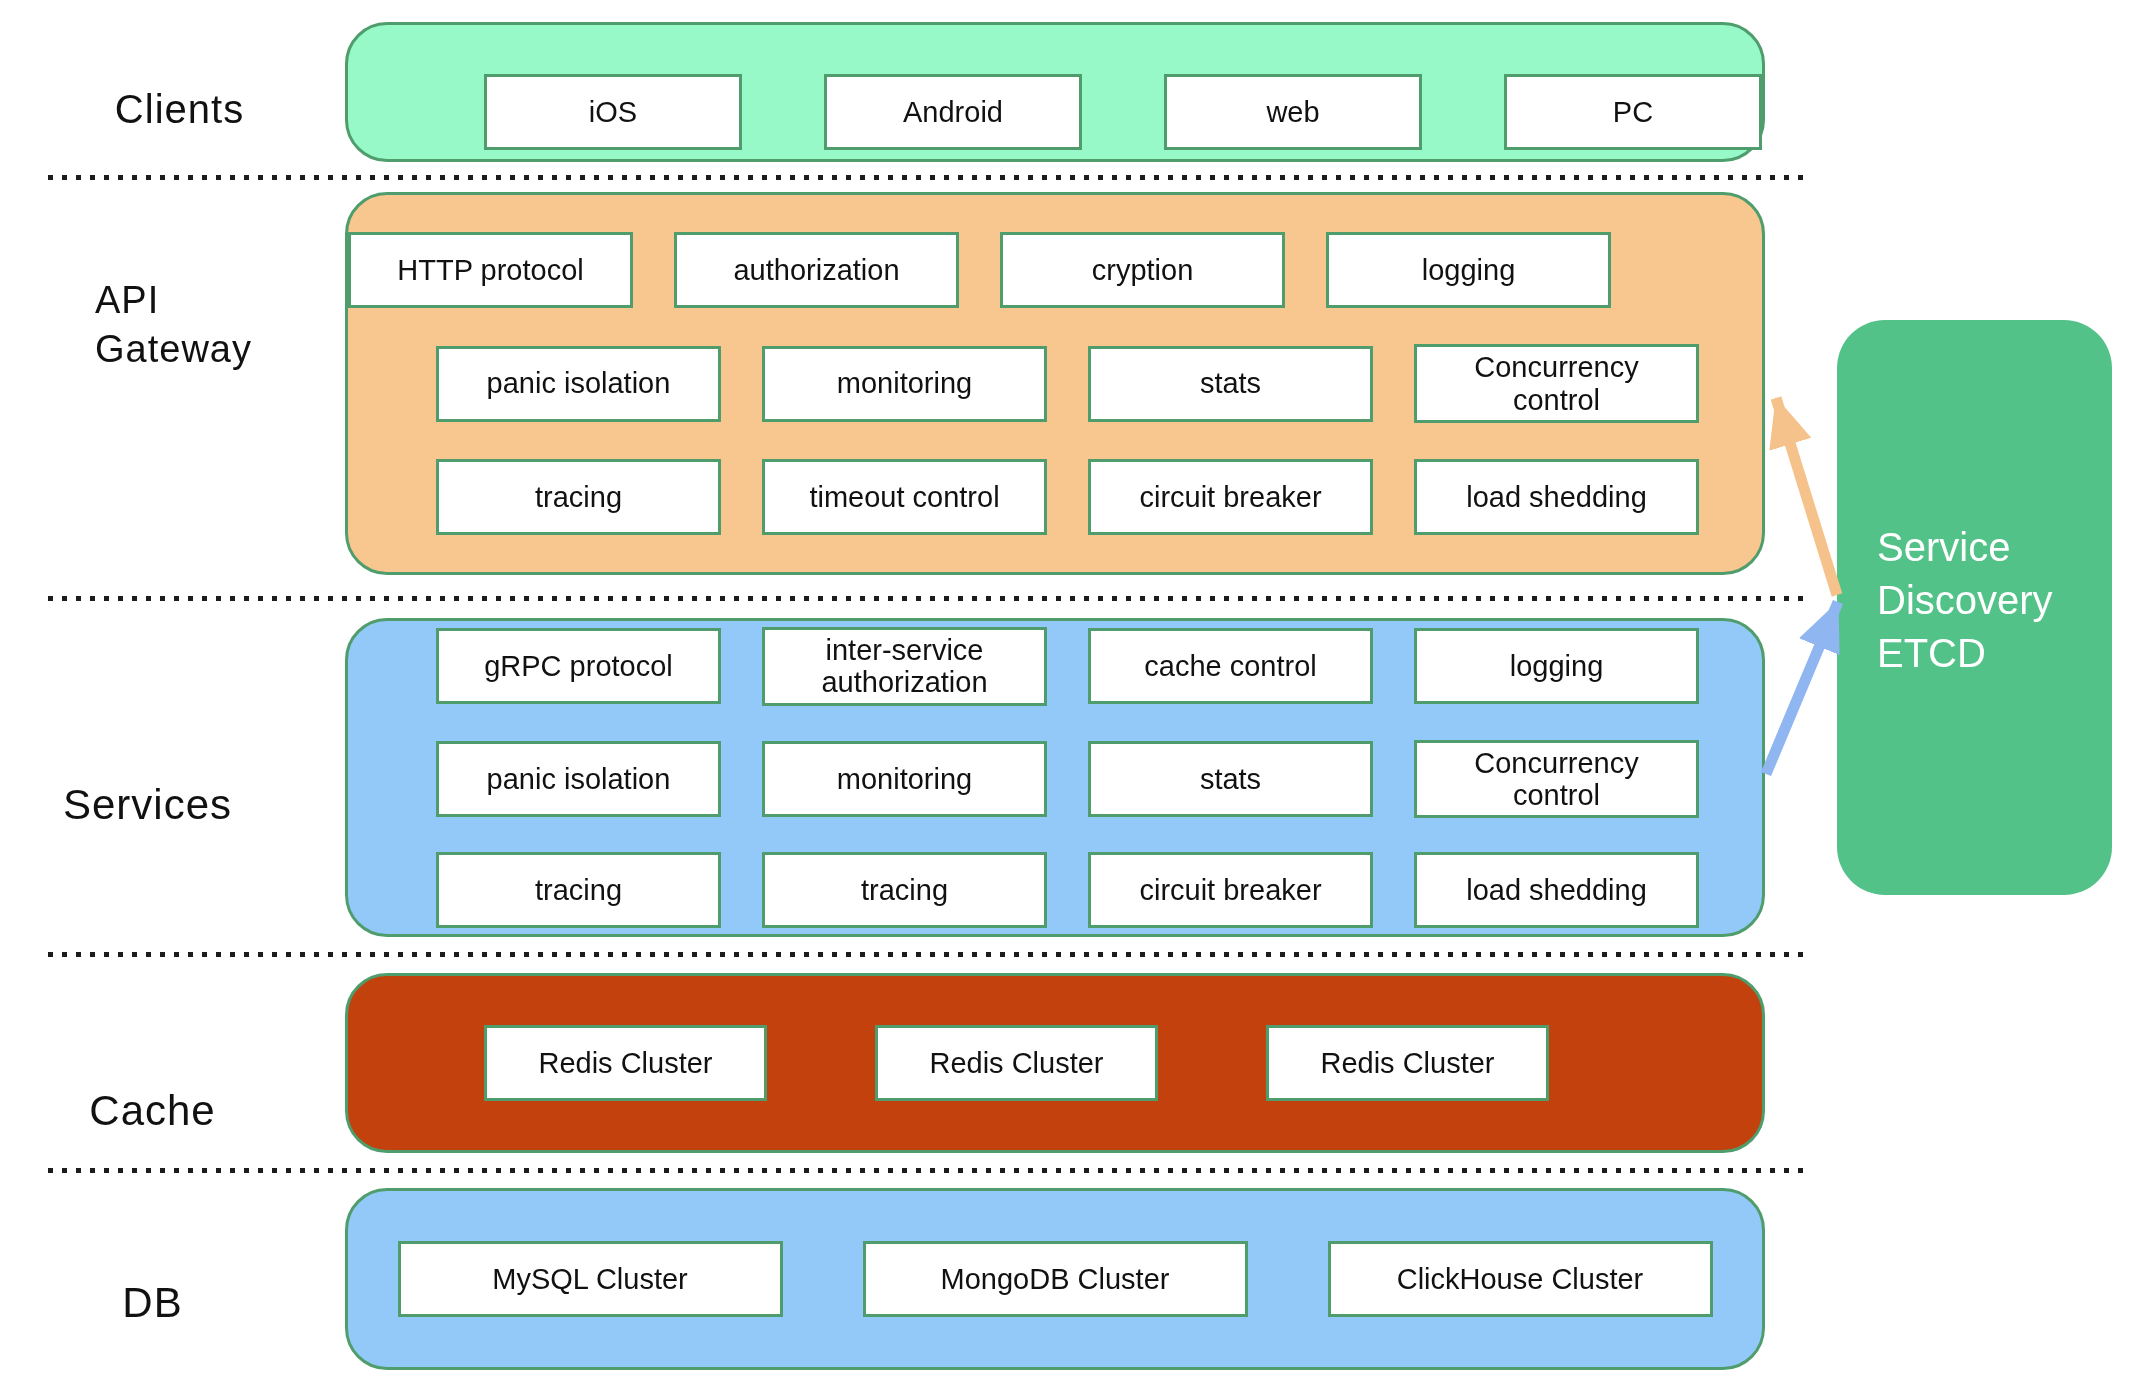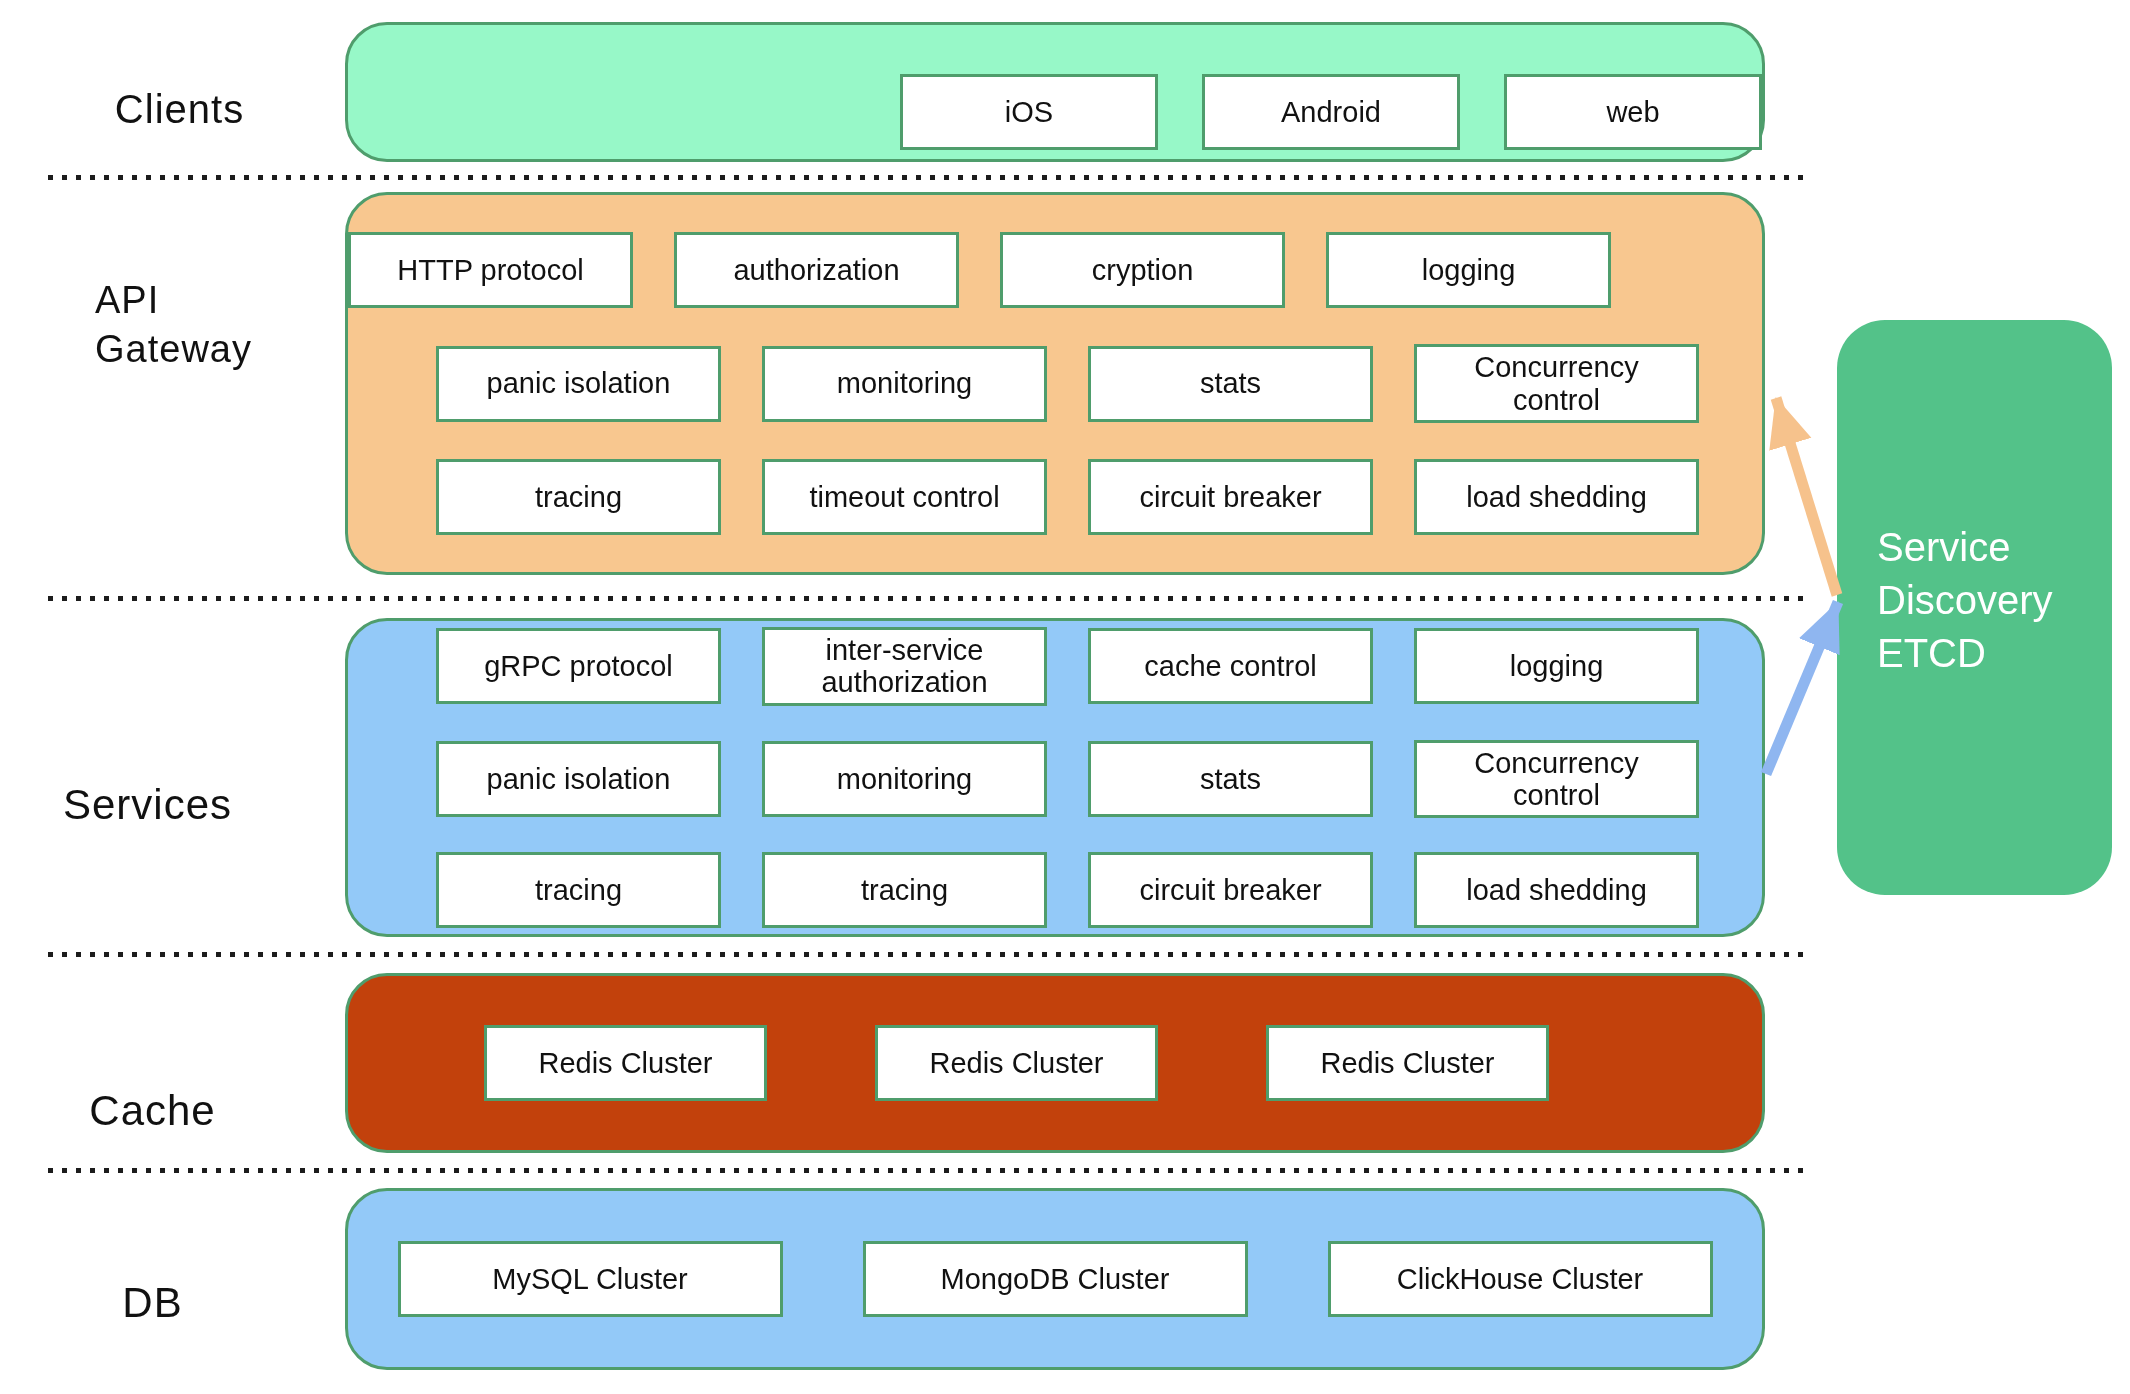--- a/index.html
+++ b/index.html
@@ -33,24 +33,25 @@
   .overlay{position:absolute;left:0;top:0;pointer-events:none;z-index:6;}
 </style>
 </head>
 <body>
 
 <div class="canvas">
 
   <div id="layers">
       <div class="layer-label" style="left: 62px; top: 83px; width: 235px; text-align: center; font-size: 40px;">Clients</div>
       <div class="band" style="top: 22px; height: 140px; background: rgb(151, 248, 200); row-gap: 36px;">
-        <div class="band-row" style="justify-content: flex-end; gap: 44px; padding-left: 136px; margin-top: 40px;">
+        <div class="band-row" style="justify-content: space-between; gap: 44px; padding-left: 136px; margin-top: 40px;">
           <div class="item-box" style="width: 258px;">iOS</div>
           <div class="item-box" style="width: 258px;">Android</div>
           <div class="item-box" style="width: 258px;">web</div>
+          <div class="item-box" style="width: 258px;">PC</div>
         </div>
       </div>
       <div class="layer-label" style="left: 95px; top: 276px; width: 320px; text-align: left; font-size: 38px;">
         <div>API</div>
         <div>Gateway</div>
       </div>
       <div class="band" style="top: 192px; height: 383px; background: rgb(248, 199, 143); row-gap: 36px;">
         <div class="band-row" style="justify-content: flex-start; gap: 41px; ">
           <div class="item-box" style="width: 285px;">HTTP protocol</div>
           <div class="item-box" style="width: 285px;">authorization</div>

